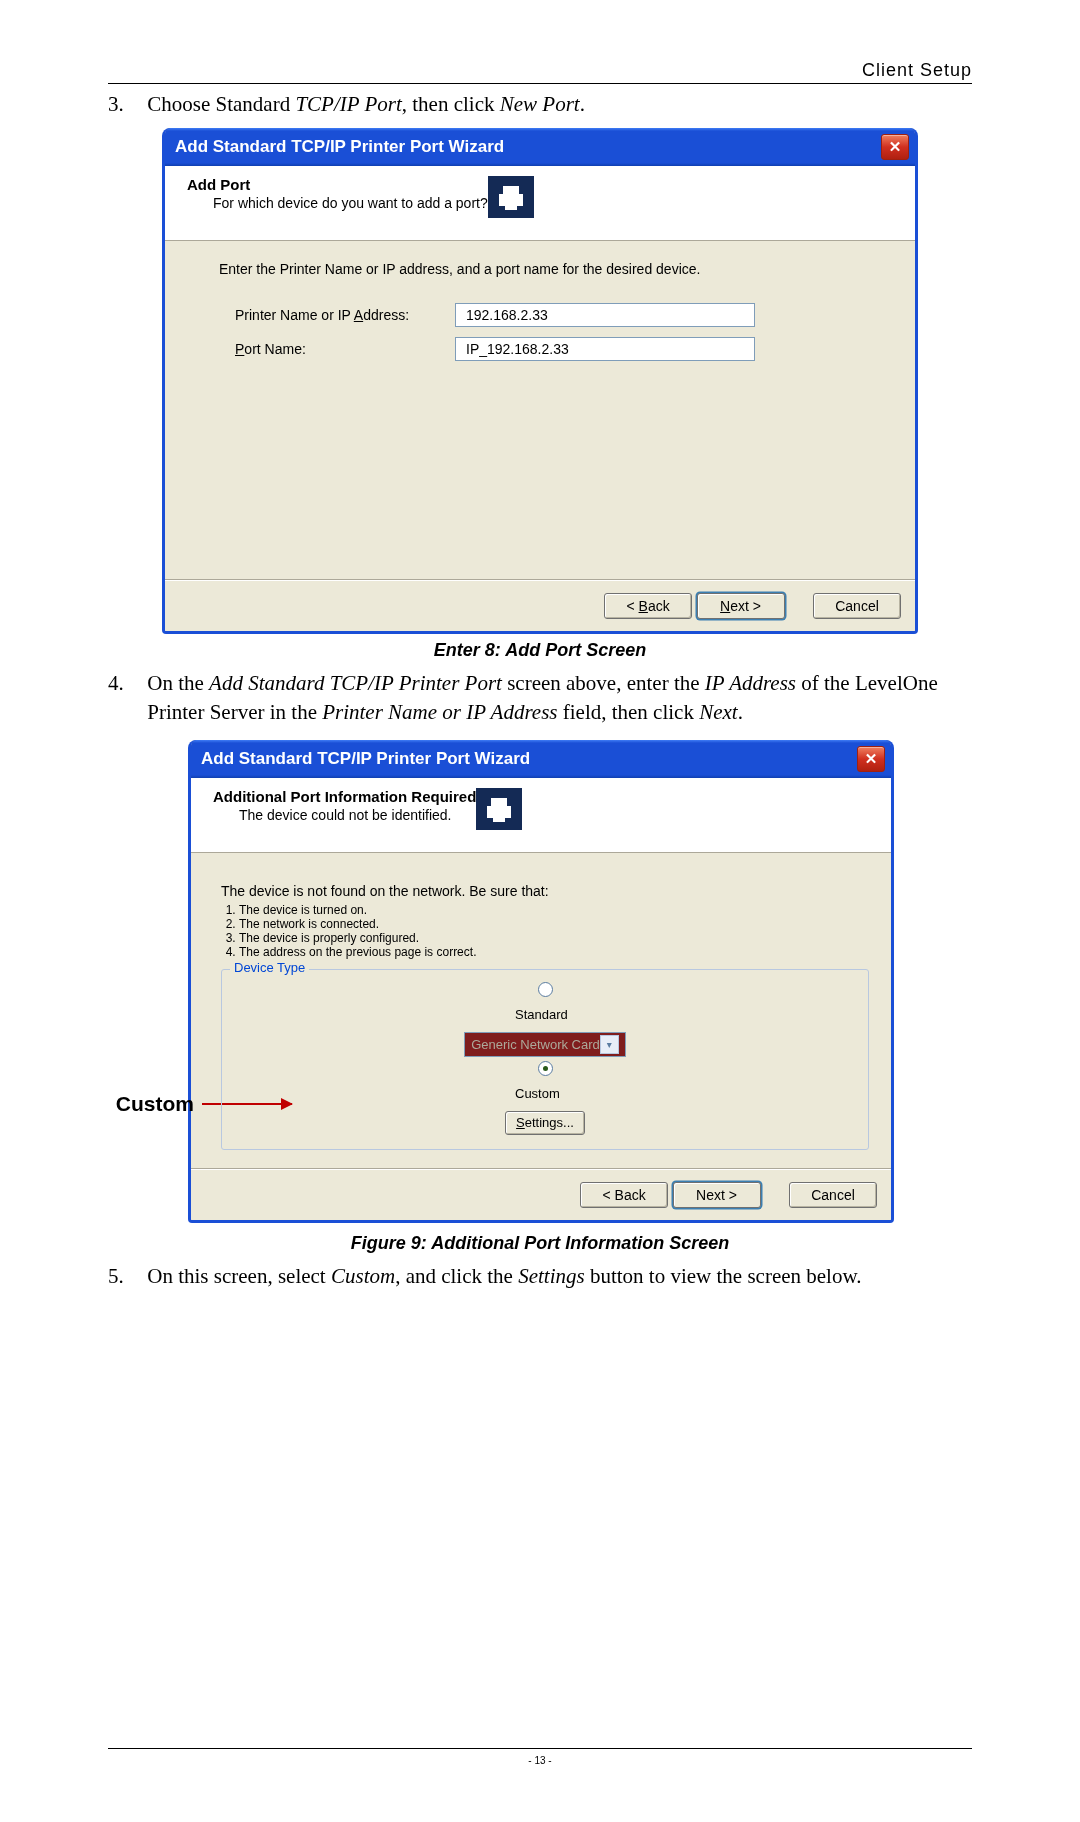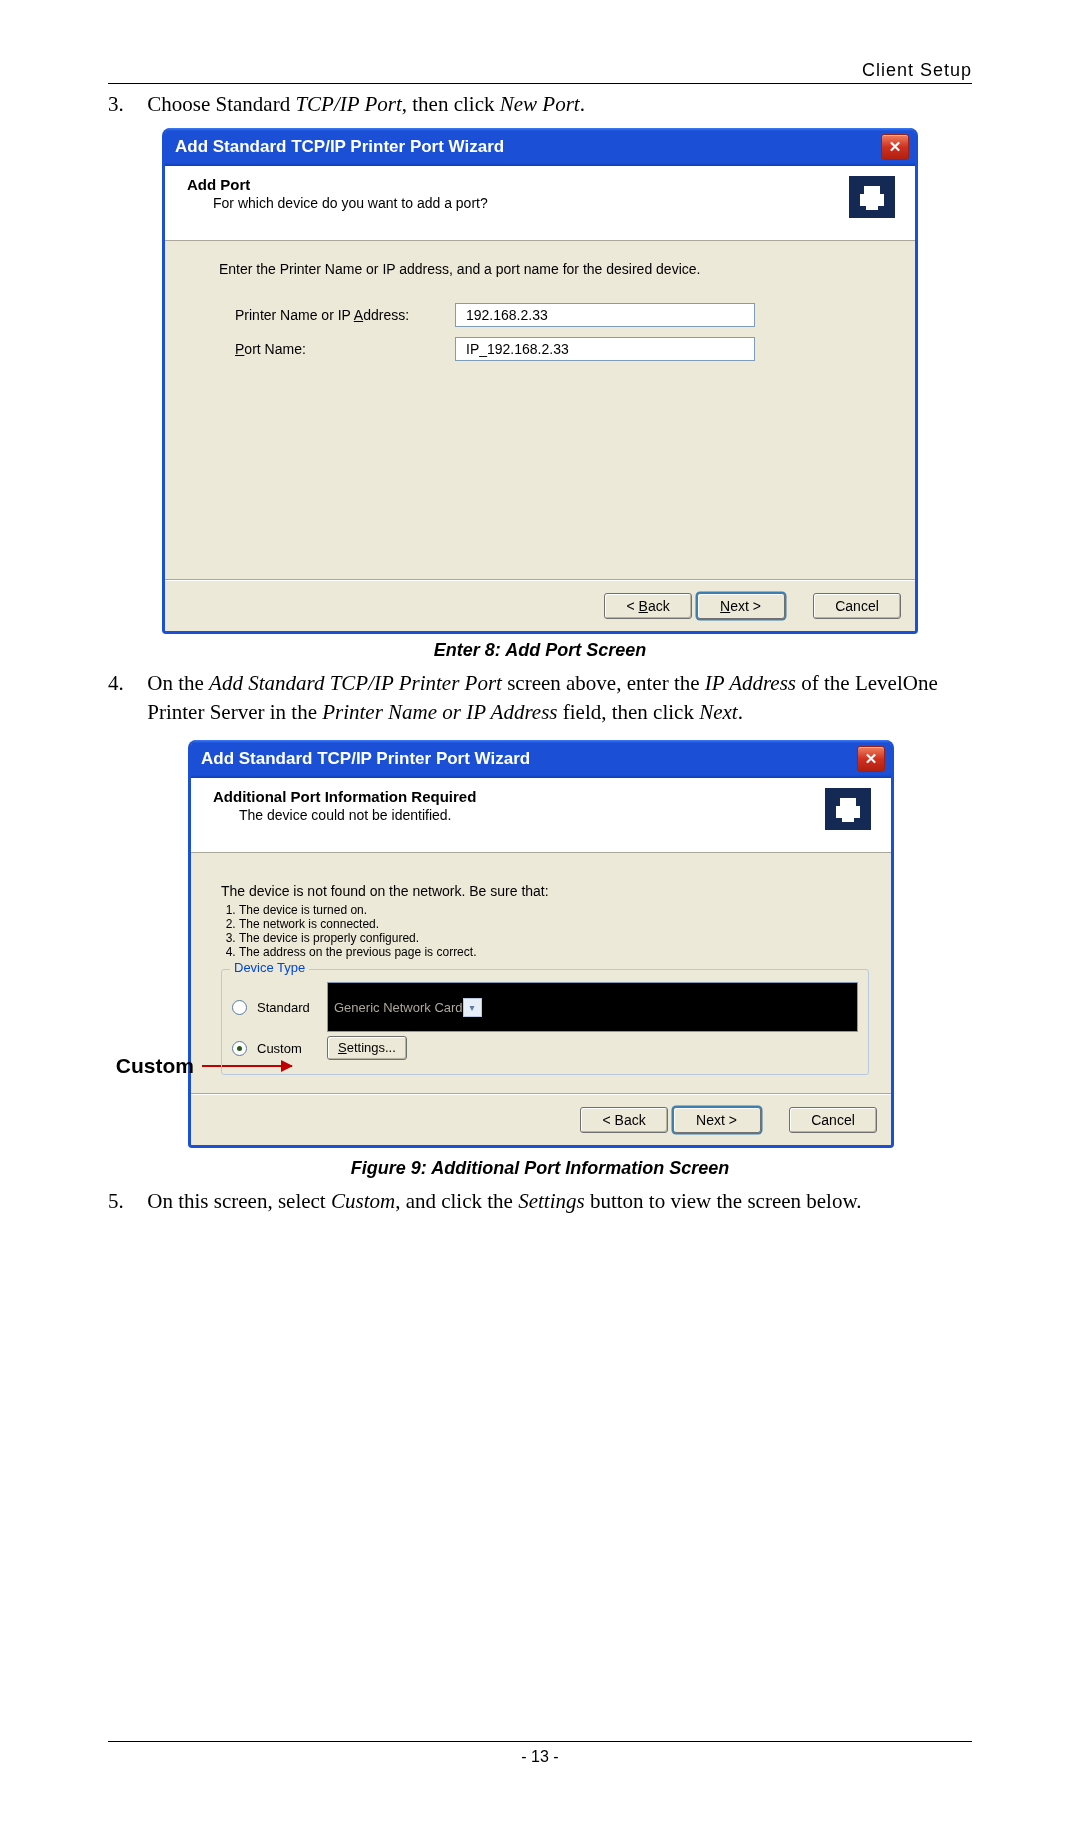--- a/index.html
+++ b/index.html
@@ -91,21 +91,20 @@
   }
   .xp-body {
     background: #ece9d8;
     padding: 0;
   }
   .xp-header {
     background: #fff;
     border-bottom: 1px solid #aca899;
     padding: 10px 14px 10px 22px;
     display: flex;
-    justify-content: space-between;
     align-items: flex-start;
     min-height: 54px;
   }
   .xp-header .htxt .htitle {
     font-weight: bold;
     font-size: 15px;
   }
   .xp-header .htxt .hsub {
     font-size: 14px;
     margin-left: 26px;
@@ -199,44 +198,45 @@
     background: #ece9d8;
     padding: 0 4px;
     color: #0046d5;
     font-size: 13px;
   }
   .radio-row {
     display: flex;
     align-items: center;
     margin: 4px 0;
     gap: 10px;
+    flex-direction: column;
   }
   .xp-radio {
     width: 13px; height: 13px;
     border: 1px solid #5a7ca0;
     border-radius: 50%;
     background: #fff;
     display: inline-flex;
     align-items: center;
     justify-content: center;
   }
   .xp-radio.checked::after {
     content: '';
     width: 5px; height: 5px;
     background: #2a5a1a;
     border-radius: 50%;
   }
   .xp-select {
     flex: 1;
     height: 24px;
     border: 1px solid #7f9db9;
-    background: #000000;
+    background: #7f1d1d;
     color: #aca899;
     font-size: 13px;
-    padding: 12px 6px;
+    padding: 2px 6px;
     display: flex;
     align-items: center;
     justify-content: flex-start;
   }
   .xp-select .chev {
     width: 17px; height: 17px;
     border: 1px solid #b8c8e0;
     background: #e8eef8;
     display:flex;align-items:center;justify-content:center;
     color:#5a7ca0;
@@ -286,21 +286,21 @@
     right: 108px;
   }
   .hr-bottom {
     border: none;
     border-top: 1px solid #000;
     margin: 0 0 6px 0;
   }
   .page-num {
     text-align: center;
     font-family: Arial, sans-serif;
-    font-size: 16px;
+    font-size: 10px;
   }
 </style>
 </head>
 <body>
 
 <div class="page">
   <div class="header-right">Client Setup</div>
   <hr class="hr-top">
 
   <div class="instr">

